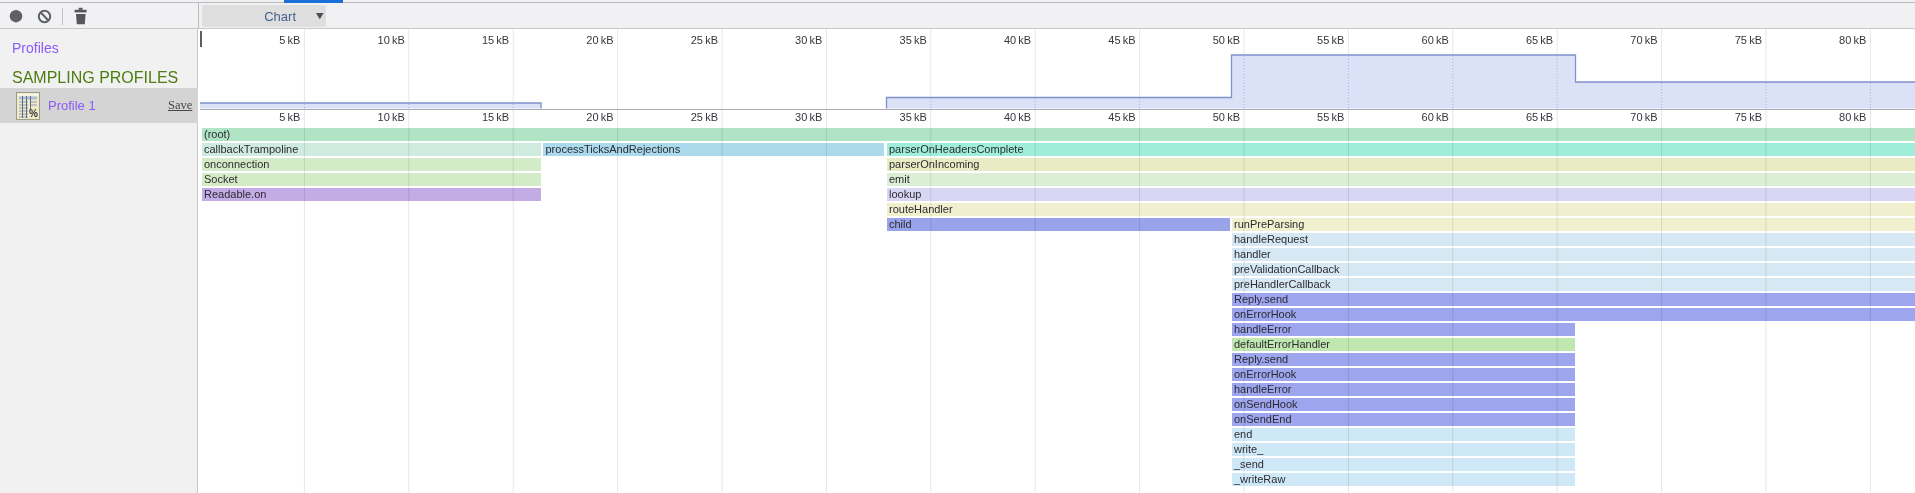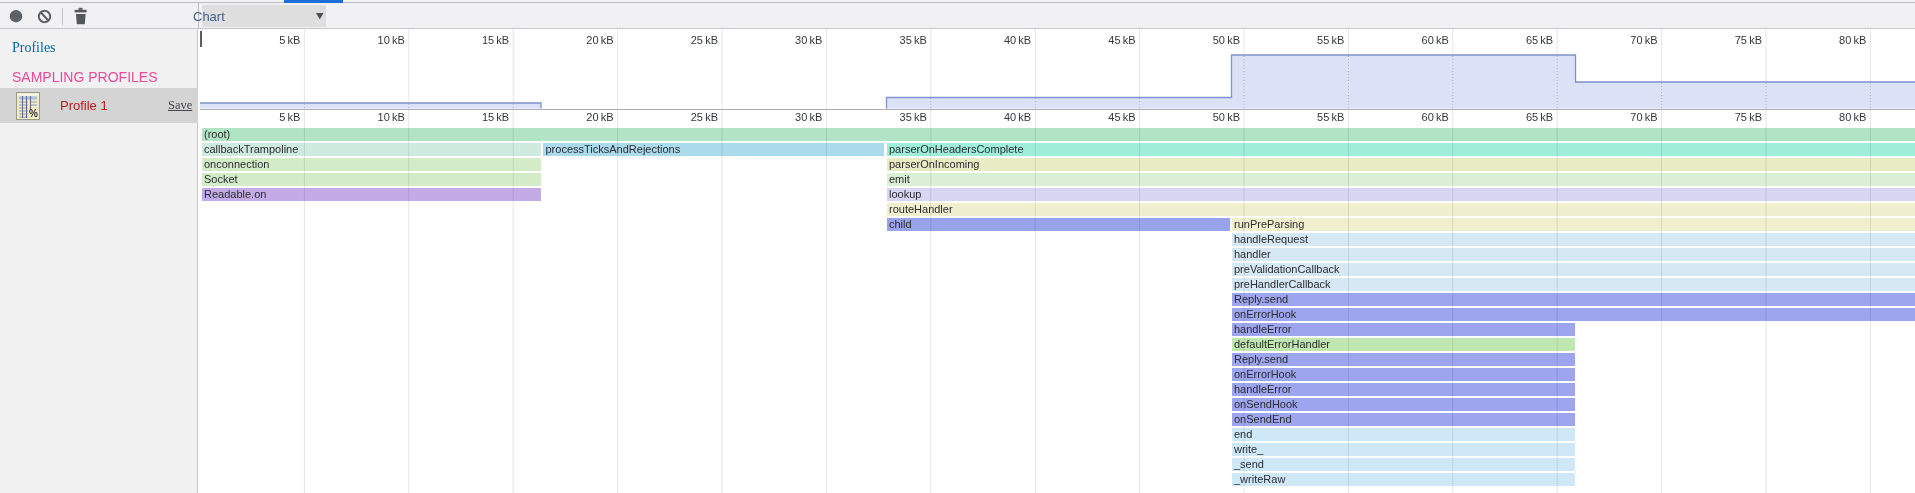--- a/index.html
+++ b/index.html
@@ -22,28 +22,28 @@
 <circle cx="16" cy="13.2" r="6.2" fill="#5c6166"></circle>
 <circle cx="44.5" cy="13.5" r="5.7" fill="none" stroke="#5c6166" stroke-width="2"></circle>
 <line x1="40.6" y1="9.2" x2="48.6" y2="17.8" stroke="#5c6166" stroke-width="2"></line>
 <line x1="62.5" y1="5" x2="62.5" y2="22" stroke="#c2c5c8" stroke-width="1"></line>
 <rect x="78.6" y="4.8" width="4" height="2" fill="#54585d"></rect>
 <rect x="74.6" y="6.8" width="12" height="2.6" fill="#54585d"></rect>
 <path d="M76,11 L85.6,11 L84.8,21.2 L76.8,21.2 Z" fill="#54585d"></path>
 </svg>
 
 <div style="position:absolute;left:202px;top:5px;width:124px;height:22px;background:#dededf;border-radius:2px;"></div>
-<div style="position:absolute;left:193px;top:9px;width:80px;height:15px;font-size:13px;color:#47608f;">Chart</div>
+<div style="position:absolute;left:216px;top:9px;width:80px;height:15px;font-size:13px;color:#47608f;text-align:right;">Chart</div>
 <svg style="position:absolute;left:316px;top:13px" width="9" height="7">
       <path d="M0,0 L7.6,0 L3.8,6.2 Z" fill="#4a4d52"></path>
     </svg>
 
 <div style="position:absolute;left:0;top:29px;width:198px;height:464px;background:#f1f1f2;border-right:1px solid #cacaca"></div>
-<div style="position:absolute;left:12px;top:40px;width:120px;font-size:14px;color:#0369a1;font-family:Liberation Serif, serif;">Profiles</div>
-<div style="position:absolute;left:12px;top:69px;width:180px;font-size:14px;color:#ec4899;">SAMPLING PROFILES</div>
+<div style="position:absolute;left:12px;top:40px;width:120px;font-size:14px;color:#8b5cf6;">Profiles</div>
+<div style="position:absolute;left:12px;top:69px;width:180px;font-size:16px;color:#4d7c0f;">SAMPLING PROFILES</div>
 <div style="position:absolute;left:0;top:88px;width:198px;height:35px;background:#d4d4d4"></div>
 <svg style="position:absolute;left:16px;top:92px" width="24" height="28">
 <rect x="0.5" y="0.5" width="23" height="27" fill="#efebc9" stroke="#9b9b8a"></rect>
 <rect x="2" y="2" width="20" height="1.5" fill="#fbfbf4"></rect>
 <rect x="3" y="4.5" width="18" height="3" fill="#aebedd"></rect>
 <g stroke="#8a9ec4" stroke-width="1">
 <line x1="3" y1="10" x2="12" y2="10"></line>
         <line x1="3" y1="13" x2="12" y2="13"></line>
 <line x1="3" y1="16" x2="12" y2="16"></line>
         <line x1="3" y1="19" x2="12" y2="19"></line>
@@ -52,21 +52,21 @@
 <line x1="14" y1="10" x2="21" y2="10"></line>
         <line x1="14" y1="13" x2="21" y2="13"></line>
 </g>
 <g stroke="#5d6b84" stroke-width="1">
 <line x1="6.5" y1="4" x2="6.5" y2="26"></line>
         <line x1="10.5" y1="4" x2="10.5" y2="26"></line>
         <line x1="14.5" y1="4" x2="14.5" y2="18"></line>
 </g>
 <text x="13" y="24.5" font-family="Liberation Sans, sans-serif" font-size="10" font-weight="bold" fill="#333">%</text>
 </svg>
-<div style="position:absolute;left:48px;top:98px;font-size:13px;color:#b91c1c;margin-left:12px;">Profile 1</div>
+<div style="position:absolute;left:48px;top:98px;font-size:13px;color:#8b5cf6;">Profile 1</div>
 <div style="position:absolute;left:168px;top:98px;font-size:12.5px;color:#46474a;text-decoration:underline;font-family:Liberation Serif, serif;">Save</div>
 
 <svg style="position:absolute;left:200px;top:29px" width="1715" height="81">
       <line x1="104.4" y1="0" x2="104.4" y2="81" stroke="#e7e7e7" stroke-width="1"></line>
       <line x1="208.8" y1="0" x2="208.8" y2="81" stroke="#e7e7e7" stroke-width="1"></line>
       <line x1="313.2" y1="0" x2="313.2" y2="81" stroke="#e7e7e7" stroke-width="1"></line>
       <line x1="417.6" y1="0" x2="417.6" y2="81" stroke="#e7e7e7" stroke-width="1"></line>
       <line x1="522.0" y1="0" x2="522.0" y2="81" stroke="#e7e7e7" stroke-width="1"></line>
       <line x1="626.4" y1="0" x2="626.4" y2="81" stroke="#e7e7e7" stroke-width="1"></line>
       <line x1="730.8" y1="0" x2="730.8" y2="81" stroke="#e7e7e7" stroke-width="1"></line>

